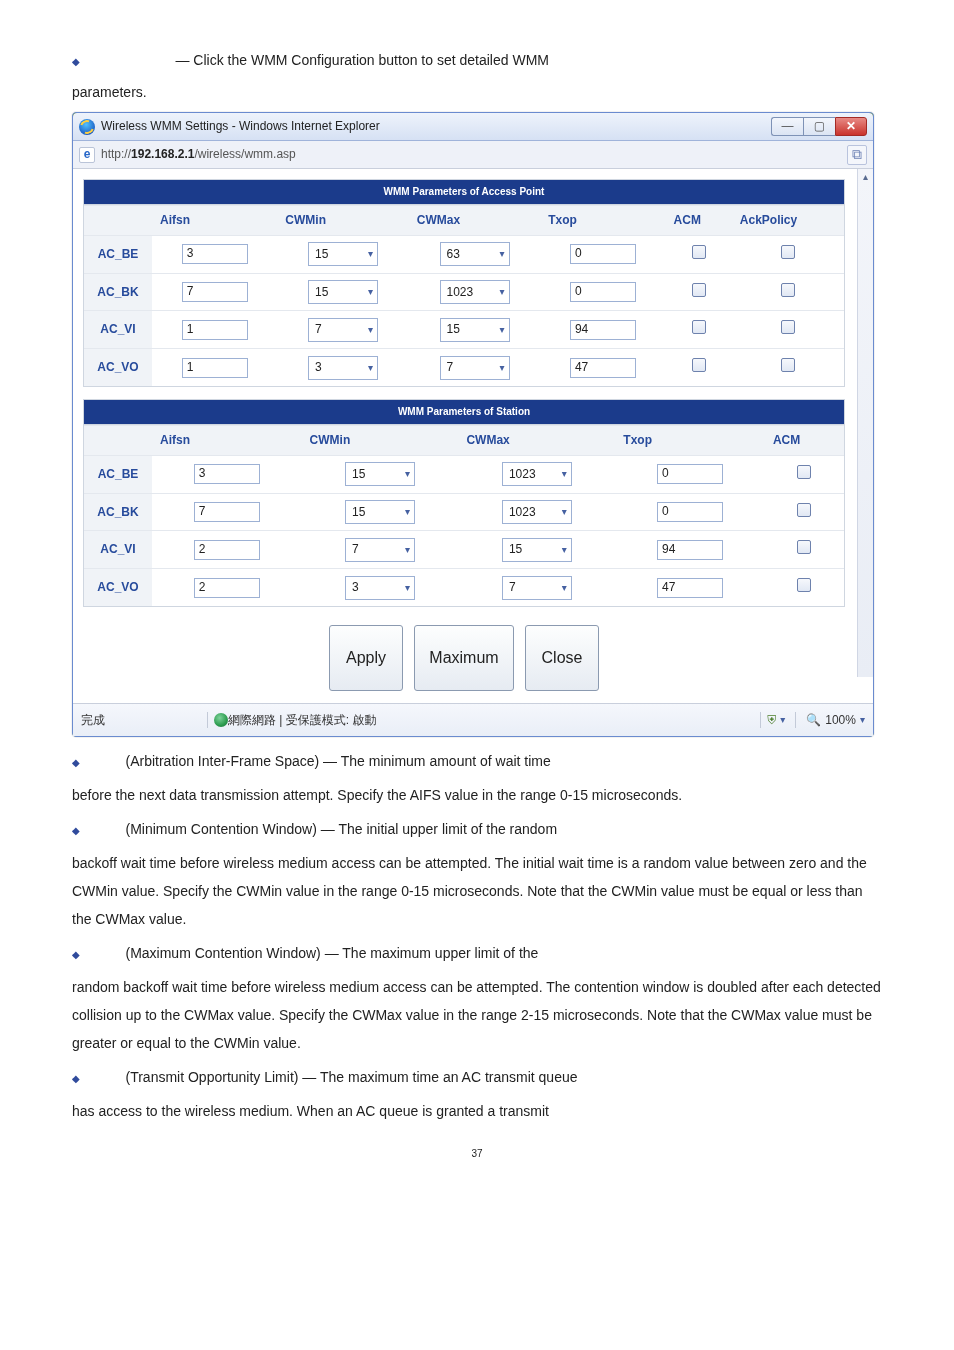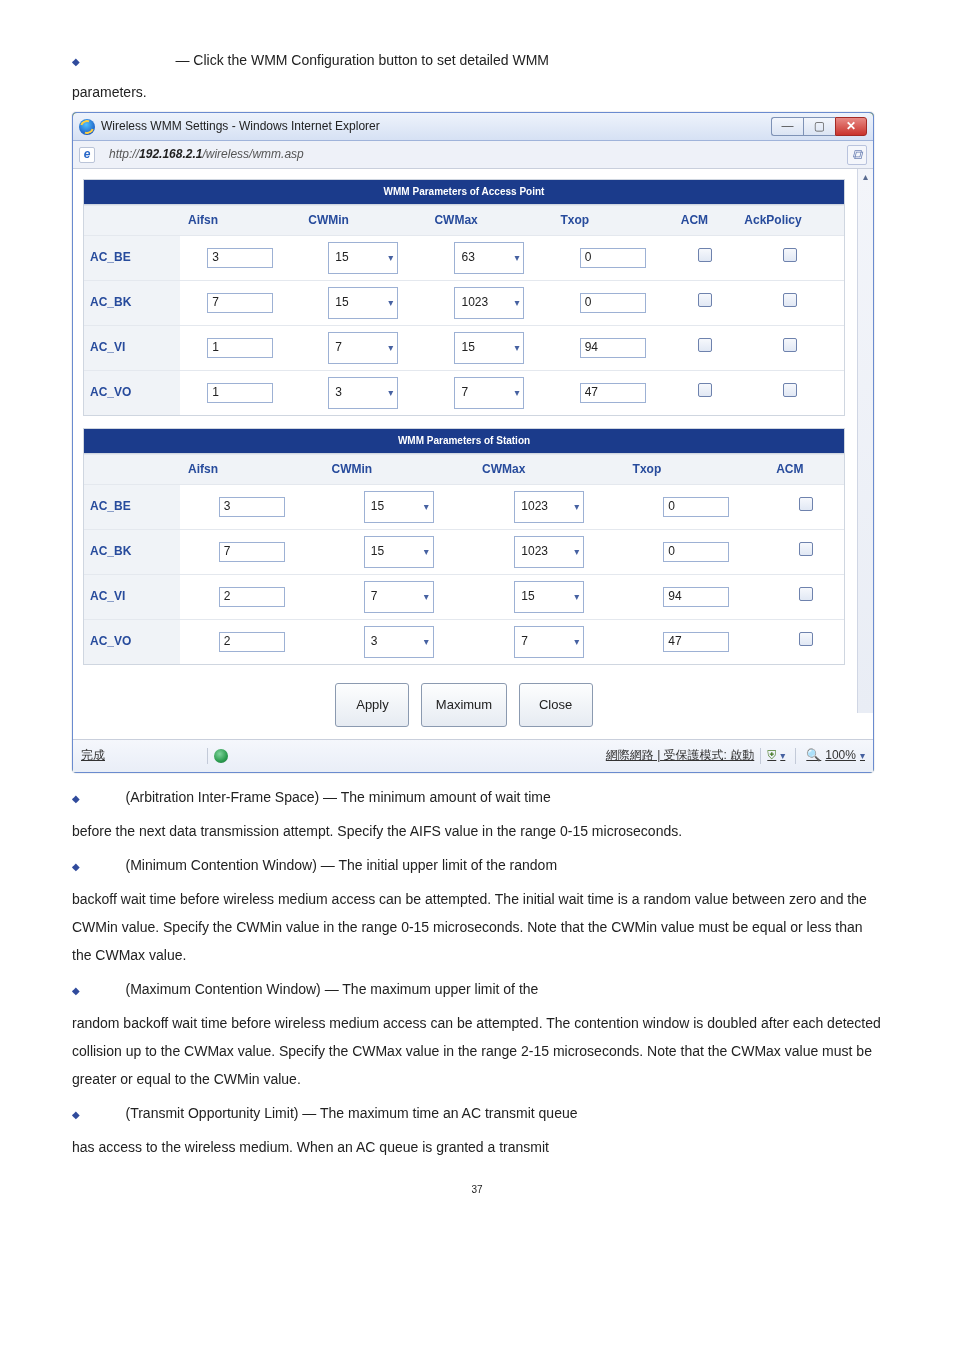--- a/index.html
+++ b/index.html
@@ -69,21 +69,21 @@
       color: #fff; font-weight: bold;
       border-radius: 0 3px 3px 0;
     }
     .tb-sym { font-family: Arial, sans-serif; }
 
     .addrbar {
       height: 28px;
       background: #eef1f8;
       border-bottom: 1px solid #c9cfdc;
       display: flex; align-items: center;
-      padding: 0 6px; gap: 14px; font-style: italic;
+      padding: 0 6px; gap: 6px;
     }
     .addr-ico {
       width: 16px; height: 16px; display: inline-block;
       background: #fff; border: 1px solid #bac4d8;
       border-radius: 2px; position: relative;
     }
     .addr-ico:before {
       content: "e"; position: absolute; inset: 0;
       color: #2767c8; font-weight: bold; font-size: 12px;
       display: flex; align-items: center; justify-content: center;
@@ -139,76 +139,76 @@
       font-size: 12px;
       vertical-align: middle;
     }
     .param-table th {
       background: #f0f3f7;
       color: #274b9c;
       font-weight: bold;
       text-align: left;
     }
     .param-table th.rowhdr {
-      width: 96px;
+      text-align: center;
+      width: 68px;
       padding: 10px 6px;
     }
     .param-table td { text-align: center; background: #fff; }
 
     .inp {
       width: 66px; height: 20px;
       border: 1px solid #9db1d4;
       background: #fff;
       font-size: 12px;
       padding: 0 4px;
       text-align: left;
       display: inline-block;
     }
     .sel {
-      width: 70px; height: 32px;
+      width: 70px; height: 24px;
       border: 1px solid #9db1d4;
       background: #fff;
       display: inline-flex; align-items: center;
       padding: 0 4px 0 6px;
       font-size: 12px; text-align: left;
       justify-content: space-between;
     }
     .sel .caret { color: #4661a1; font-size: 10px; }
     .cb {
       width: 14px; height: 14px;
       display: inline-block;
       border: 1px solid #6e82ad;
       background: linear-gradient(#f6f8fc,#e1e8f4);
       border-radius: 2px;
     }
 
     .btnrow { text-align: center; padding: 6px 0 4px 0; }
     .btn {
       display: inline-block;
       min-width: 74px;
-      padding: 12px 14px;
+      padding: 21px 14px;
       border: 1px solid #8b9ab0;
       border-radius: 3px;
       background: linear-gradient(#fdfefe,#e6ebf2);
-      font-size: 13px; color: #222;
+      font-size: 16px; color: #222;
       margin: 0 4px;
     }
 
     
     .statusbar {
       height: 24px;
       border-top: 1px solid #c9cfdc;
       background: linear-gradient(#f5f7fc,#e9eef7);
       display: flex; align-items: center;
       font-size: 12px; color: #333;
       padding: 16px 8px;
-      text-decoration: underline;
     }
     .statusbar .sb-left { width: 120px; }
-    .statusbar .sb-center { flex: 1; display: flex; align-items: center; justify-content: space-between; }
+    .statusbar .sb-center { flex: 1; display: flex; align-items: center; justify-content: flex-start; }
     .statusbar .sb-right { display: flex; align-items: center; gap: 4px; }
     .globe {
       width: 14px; height: 14px; border-radius: 50%;
       background: radial-gradient(circle at 40% 35%, #7ed39b 0%, #2b9b4e 60%, #1a6d38 100%);
       display: inline-block; position: relative;
     }
     .sep { width: 1px; height: 16px; background: #c3cad8; margin: 0 6px; }
     .ico-shield { color: #4a7c2a; font-size: 12px; }
     .caret-dn { color: #4661a1; font-size: 10px; }
     .mag { color: #3f5fa3; font-size: 12px; }

